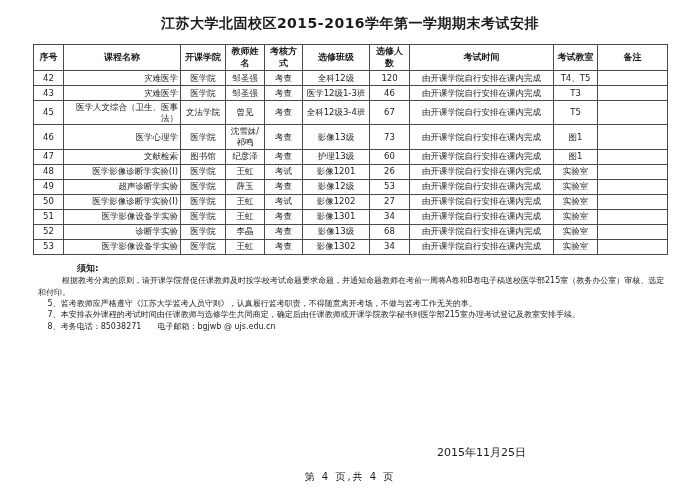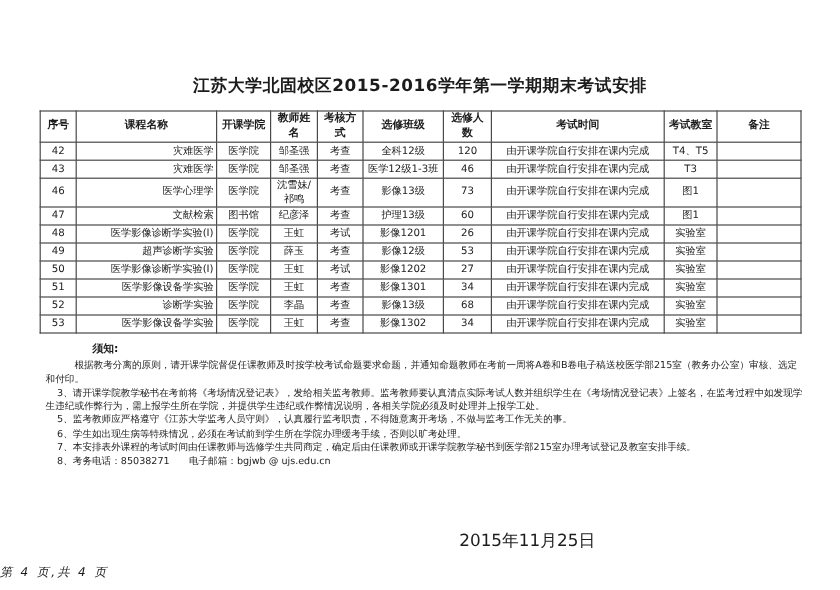--- a/index.html
+++ b/index.html
@@ -3,21 +3,21 @@
 <meta charset="utf-8">
 <style>
   html,body { margin:0; padding:0; background:#e8e8e8; }
   body { font-family:"DejaVu Sans","Liberation Sans",sans-serif; }
   .page {
     position:relative; width:700px; height:492px; margin:0 auto;
     background:#ffffff; color:#1c1c1c; overflow:hidden;
   }
   .title {
     text-align:center; font-weight:bold; font-size:14px;
-    padding-top:15px; letter-spacing:0.5px;margin-top:48px;
+    padding-top:15px; letter-spacing:0.5px;
   }
   table.exam {
     border-collapse:collapse; table-layout:fixed;
     margin:11px 0 0 33px; width:634px;
   }
   table.exam th, table.exam td {
     border:1px solid #4a4a4a; overflow:hidden;
     text-align:center; vertical-align:middle;
     padding:1px 2px; font-size:8.5px; line-height:1.25;
   }
@@ -26,25 +26,25 @@
   table.exam td.cell-course { text-align:right; padding-left:3px; }
   table.exam td.cell-teacher { white-space:normal; word-break:break-all; }
   .notes {
     margin:7px 28px 0 38px; font-size:8px; line-height:1.42;
   }
   .notes-label { font-weight:bold; font-size:9px; margin-bottom:1px;padding-left:39px; }
   .note { margin:0; text-indent:1.2em; }
   .note-first { text-indent:5em; }
   .note-cont { text-indent:3em; }
   .date {
-    position:absolute; right:204px; bottom:32px; font-size:14px;
+    position:absolute; right:174px; bottom:32px; font-size:11px;
   }
   .footer {
     position:absolute; bottom:8px; left:0; width:100%;
-    font-size:10px; letter-spacing:2px;font-style:italic;
+    text-align:center; font-size:10px; letter-spacing:2px;
   }
 </style>
 </head>
 <body>
 
 <div class="page">
 
   <div class="title">江苏大学北固校区2015-2016学年第一学期期末考试安排</div>
 
   <table class="exam">
@@ -93,20 +93,32 @@
           <td class="cell-college">医学院</td>
           <td class="cell-teacher">邹圣强</td>
           <td class="cell-method">考查</td>
           <td class="cell-class">医学12级1-3班</td>
           <td class="cell-count">46</td>
           <td class="cell-time">由开课学院自行安排在课内完成</td>
           <td class="cell-room">T3</td>
           <td class="cell-remark"></td>
         </tr>
         <tr>
+          <td class="cell-no">45</td>
+          <td class="cell-course">医学人文综合（卫生、医事法）</td>
+          <td class="cell-college">文法学院</td>
+          <td class="cell-teacher">曾见</td>
+          <td class="cell-method">考查</td>
+          <td class="cell-class">全科12级3-4班</td>
+          <td class="cell-count">67</td>
+          <td class="cell-time">由开课学院自行安排在课内完成</td>
+          <td class="cell-room">T5</td>
+          <td class="cell-remark"></td>
+        </tr>
+        <tr>
           <td class="cell-no">46</td>
           <td class="cell-course">医学心理学</td>
           <td class="cell-college">医学院</td>
           <td class="cell-teacher">沈雪妹/祁鸣</td>
           <td class="cell-method">考查</td>
           <td class="cell-class">影像13级</td>
           <td class="cell-count">73</td>
           <td class="cell-time">由开课学院自行安排在课内完成</td>
           <td class="cell-room">图1</td>
           <td class="cell-remark"></td>
@@ -195,23 +207,21 @@
           <td class="cell-room">实验室</td>
           <td class="cell-remark"></td>
         </tr>
       </tbody>
   </table>
 
   <div class="notes">
     <div class="notes-label">须知:</div>
     <p class="note note-cont">根据教考分离的原则，请开课学院督促任课教师及时按学校考试命题要求命题，并通知命题教师在考前一周将A卷和B卷电子稿送校医学部215室（教务办公室）审核、选定和付印。</p>
     <div id="notes-list">
-        <p class="note">3、请开课学院教学秘书在考前将《考场情况登记表》，发给相关监考教师。监考教师要认真清点实际考试人数并组织学生在《考场情况登记表》上签名，在监考过程中如发现学生违纪或作弊行为，需上报学生所在学院，并提供学生违纪或作弊情况说明，各相关学院必须及时处理并上报学工处。</p>
         <p class="note">5、监考教师应严格遵守《江苏大学监考人员守则》，认真履行监考职责，不得随意离开考场，不做与监考工作无关的事。</p>
-        <p class="note">6、学生如出现生病等特殊情况，必须在考试前到学生所在学院办理缓考手续，否则以旷考处理。</p>
         <p class="note">7、本安排表外课程的考试时间由任课教师与选修学生共同商定，确定后由任课教师或开课学院教学秘书到医学部215室办理考试登记及教室安排手续。</p>
         <p class="note">8、考务电话：85038271　　电子邮箱：bgjwb @ ujs.edu.cn</p>
       </div>
   </div>
 
   <div class="date">2015年11月25日</div>
 
   <div class="footer">第 4 页,共 4 页</div>
 
 </div>

